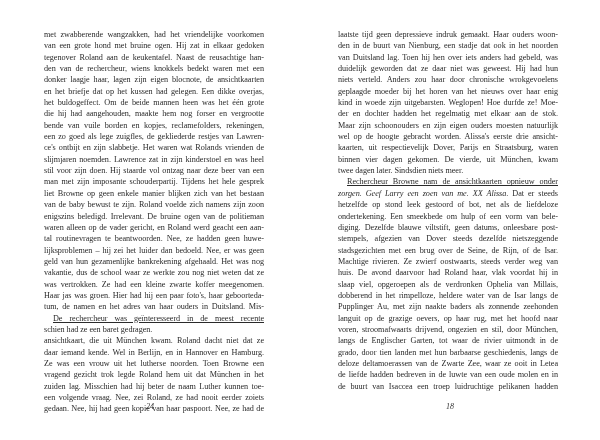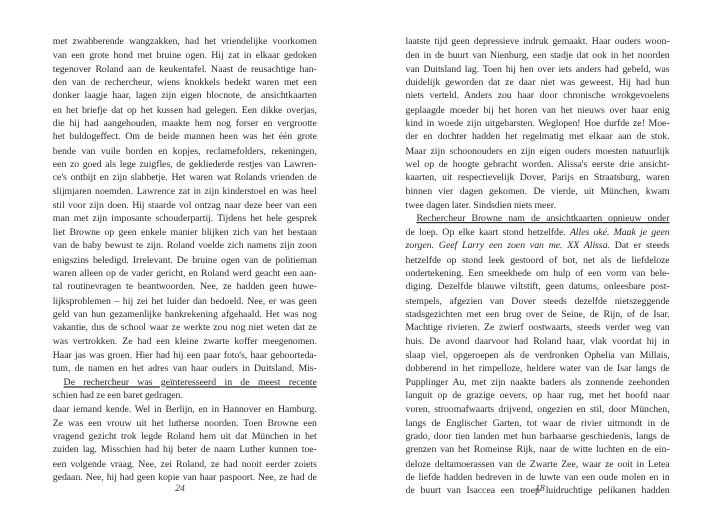--- a/index.html
+++ b/index.html
@@ -37,41 +37,42 @@
 
 <div class="spread">
   <div class="page left">
     <div class="text-block" id="left-text">
         <span class="line">met zwabberende wangzakken, had het vriendelijke voorkomen</span>
         <span class="line">van een grote hond met bruine ogen. Hij zat in elkaar gedoken</span>
         <span class="line">tegenover Roland aan de keukentafel. Naast de reusachtige han-</span>
         <span class="line">den van de rechercheur, wiens knokkels bedekt waren met een</span>
         <span class="line">donker laagje haar, lagen zijn eigen blocnote, de ansichtkaarten</span>
         <span class="line">en het briefje dat op het kussen had gelegen. Een dikke overjas,</span>
+        <span class="line">het buldogeffect. Om de beide mannen heen was het één grote</span>
         <span class="line">die hij had aangehouden, maakte hem nog forser en vergrootte</span>
-        <span class="line">het buldogeffect. Om de beide mannen heen was het één grote</span>
         <span class="line">bende van vuile borden en kopjes, reclamefolders, rekeningen,</span>
         <span class="line">een zo goed als lege zuigfles, de gekliederde restjes van Lawren-</span>
         <span class="line">ce's ontbijt en zijn slabbetje. Het waren wat Rolands vrienden de</span>
         <span class="line">slijmjaren noemden. Lawrence zat in zijn kinderstoel en was heel</span>
         <span class="line">stil voor zijn doen. Hij staarde vol ontzag naar deze beer van een</span>
         <span class="line">man met zijn imposante schouderpartij. Tijdens het hele gesprek</span>
         <span class="line">liet Browne op geen enkele manier blijken zich van het bestaan</span>
         <span class="line">van de baby bewust te zijn. Roland voelde zich namens zijn zoon</span>
         <span class="line">enigszins beledigd. Irrelevant. De bruine ogen van de politieman</span>
         <span class="line">waren alleen op de vader gericht, en Roland werd geacht een aan-</span>
         <span class="line">tal routinevragen te beantwoorden. Nee, ze hadden geen huwe-</span>
         <span class="line">lijksproblemen – hij zei het luider dan bedoeld. Nee, er was geen</span>
         <span class="line">geld van hun gezamenlijke bankrekening afgehaald. Het was nog</span>
         <span class="line">vakantie, dus de school waar ze werkte zou nog niet weten dat ze</span>
         <span class="line">was vertrokken. Ze had een kleine zwarte koffer meegenomen.</span>
         <span class="line">Haar jas was groen. Hier had hij een paar foto's, haar geboorteda-</span>
         <span class="line">tum, de namen en het adres van haar ouders in Duitsland. Mis-</span>
         <span class="line indent">De rechercheur was geïnteresseerd in de meest recente</span>
         <span class="line last">schien had ze een baret gedragen.</span>
+        <span class="line">ansichtkaart, die uit München kwam. Roland dacht niet dat ze</span>
         <span class="line">daar iemand kende. Wel in Berlijn, en in Hannover en Hamburg.</span>
         <span class="line">Ze was een vrouw uit het lutherse noorden. Toen Browne een</span>
         <span class="line">vragend gezicht trok legde Roland hem uit dat München in het</span>
         <span class="line">zuiden lag. Misschien had hij beter de naam Luther kunnen toe-</span>
         <span class="line">een volgende vraag. Nee, zei Roland, ze had nooit eerder zoiets</span>
         <span class="line">gedaan. Nee, hij had geen kopie van haar paspoort. Nee, ze had de</span>
       </div>
     <div class="page-number">24</div>
   </div>
   <div class="page right">
@@ -83,36 +84,34 @@
         <span class="line">niets verteld. Anders zou haar door chronische wrokgevoelens</span>
         <span class="line">geplaagde moeder bij het horen van het nieuws over haar enig</span>
         <span class="line">kind in woede zijn uitgebarsten. Weglopen! Hoe durfde ze! Moe-</span>
         <span class="line">der en dochter hadden het regelmatig met elkaar aan de stok.</span>
         <span class="line">Maar zijn schoonouders en zijn eigen ouders moesten natuurlijk</span>
         <span class="line">wel op de hoogte gebracht worden. Alissa's eerste drie ansicht-</span>
         <span class="line">kaarten, uit respectievelijk Dover, Parijs en Straatsburg, waren</span>
         <span class="line">binnen vier dagen gekomen. De vierde, uit München, kwam</span>
         <span class="line last">twee dagen later. Sindsdien niets meer.</span>
         <span class="line indent">Rechercheur Browne nam de ansichtkaarten opnieuw onder</span>
-        <span class="line">de loep. Op elke kaart stond hetzelfde. <em>Alles oké. Maak je geen</em></span>
         <span class="line"><em>zorgen. Geef Larry een zoen van me. XX Alissa</em>. Dat er steeds</span>
         <span class="line">hetzelfde op stond leek gestoord of bot, net als de liefdeloze</span>
         <span class="line">ondertekening. Een smeekbede om hulp of een vorm van bele-</span>
         <span class="line">diging. Dezelfde blauwe viltstift, geen datums, onleesbare post-</span>
         <span class="line">stempels, afgezien van Dover steeds dezelfde nietszeggende</span>
         <span class="line">stadsgezichten met een brug over de Seine, de Rijn, of de Isar.</span>
         <span class="line">Machtige rivieren. Ze zwierf oostwaarts, steeds verder weg van</span>
         <span class="line">huis. De avond daarvoor had Roland haar, vlak voordat hij in</span>
         <span class="line">slaap viel, opgeroepen als de verdronken Ophelia van Millais,</span>
         <span class="line">dobberend in het rimpelloze, heldere water van de Isar langs de</span>
         <span class="line">Pupplinger Au, met zijn naakte baders als zonnende zeehonden</span>
         <span class="line">languit op de grazige oevers, op haar rug, met het hoofd naar</span>
         <span class="line">voren, stroomafwaarts drijvend, ongezien en stil, door München,</span>
         <span class="line">langs de Englischer Garten, tot waar de rivier uitmondt in de</span>
         <span class="line">grado, door tien landen met hun barbaarse geschiedenis, langs de</span>
-        <span class="line">grenzen van het Romeinse Rijk, naar de witte luchten en de ein-</span>
         <span class="line">deloze deltamoerassen van de Zwarte Zee, waar ze ooit in Letea</span>
         <span class="line">de liefde hadden bedreven in de luwte van een oude molen en in</span>
         <span class="line">de buurt van Isaccea een troep luidruchtige pelikanen hadden</span>
       </div>
     <div class="page-number">18</div>
   </div>
 </div>
 
 </body></html>

